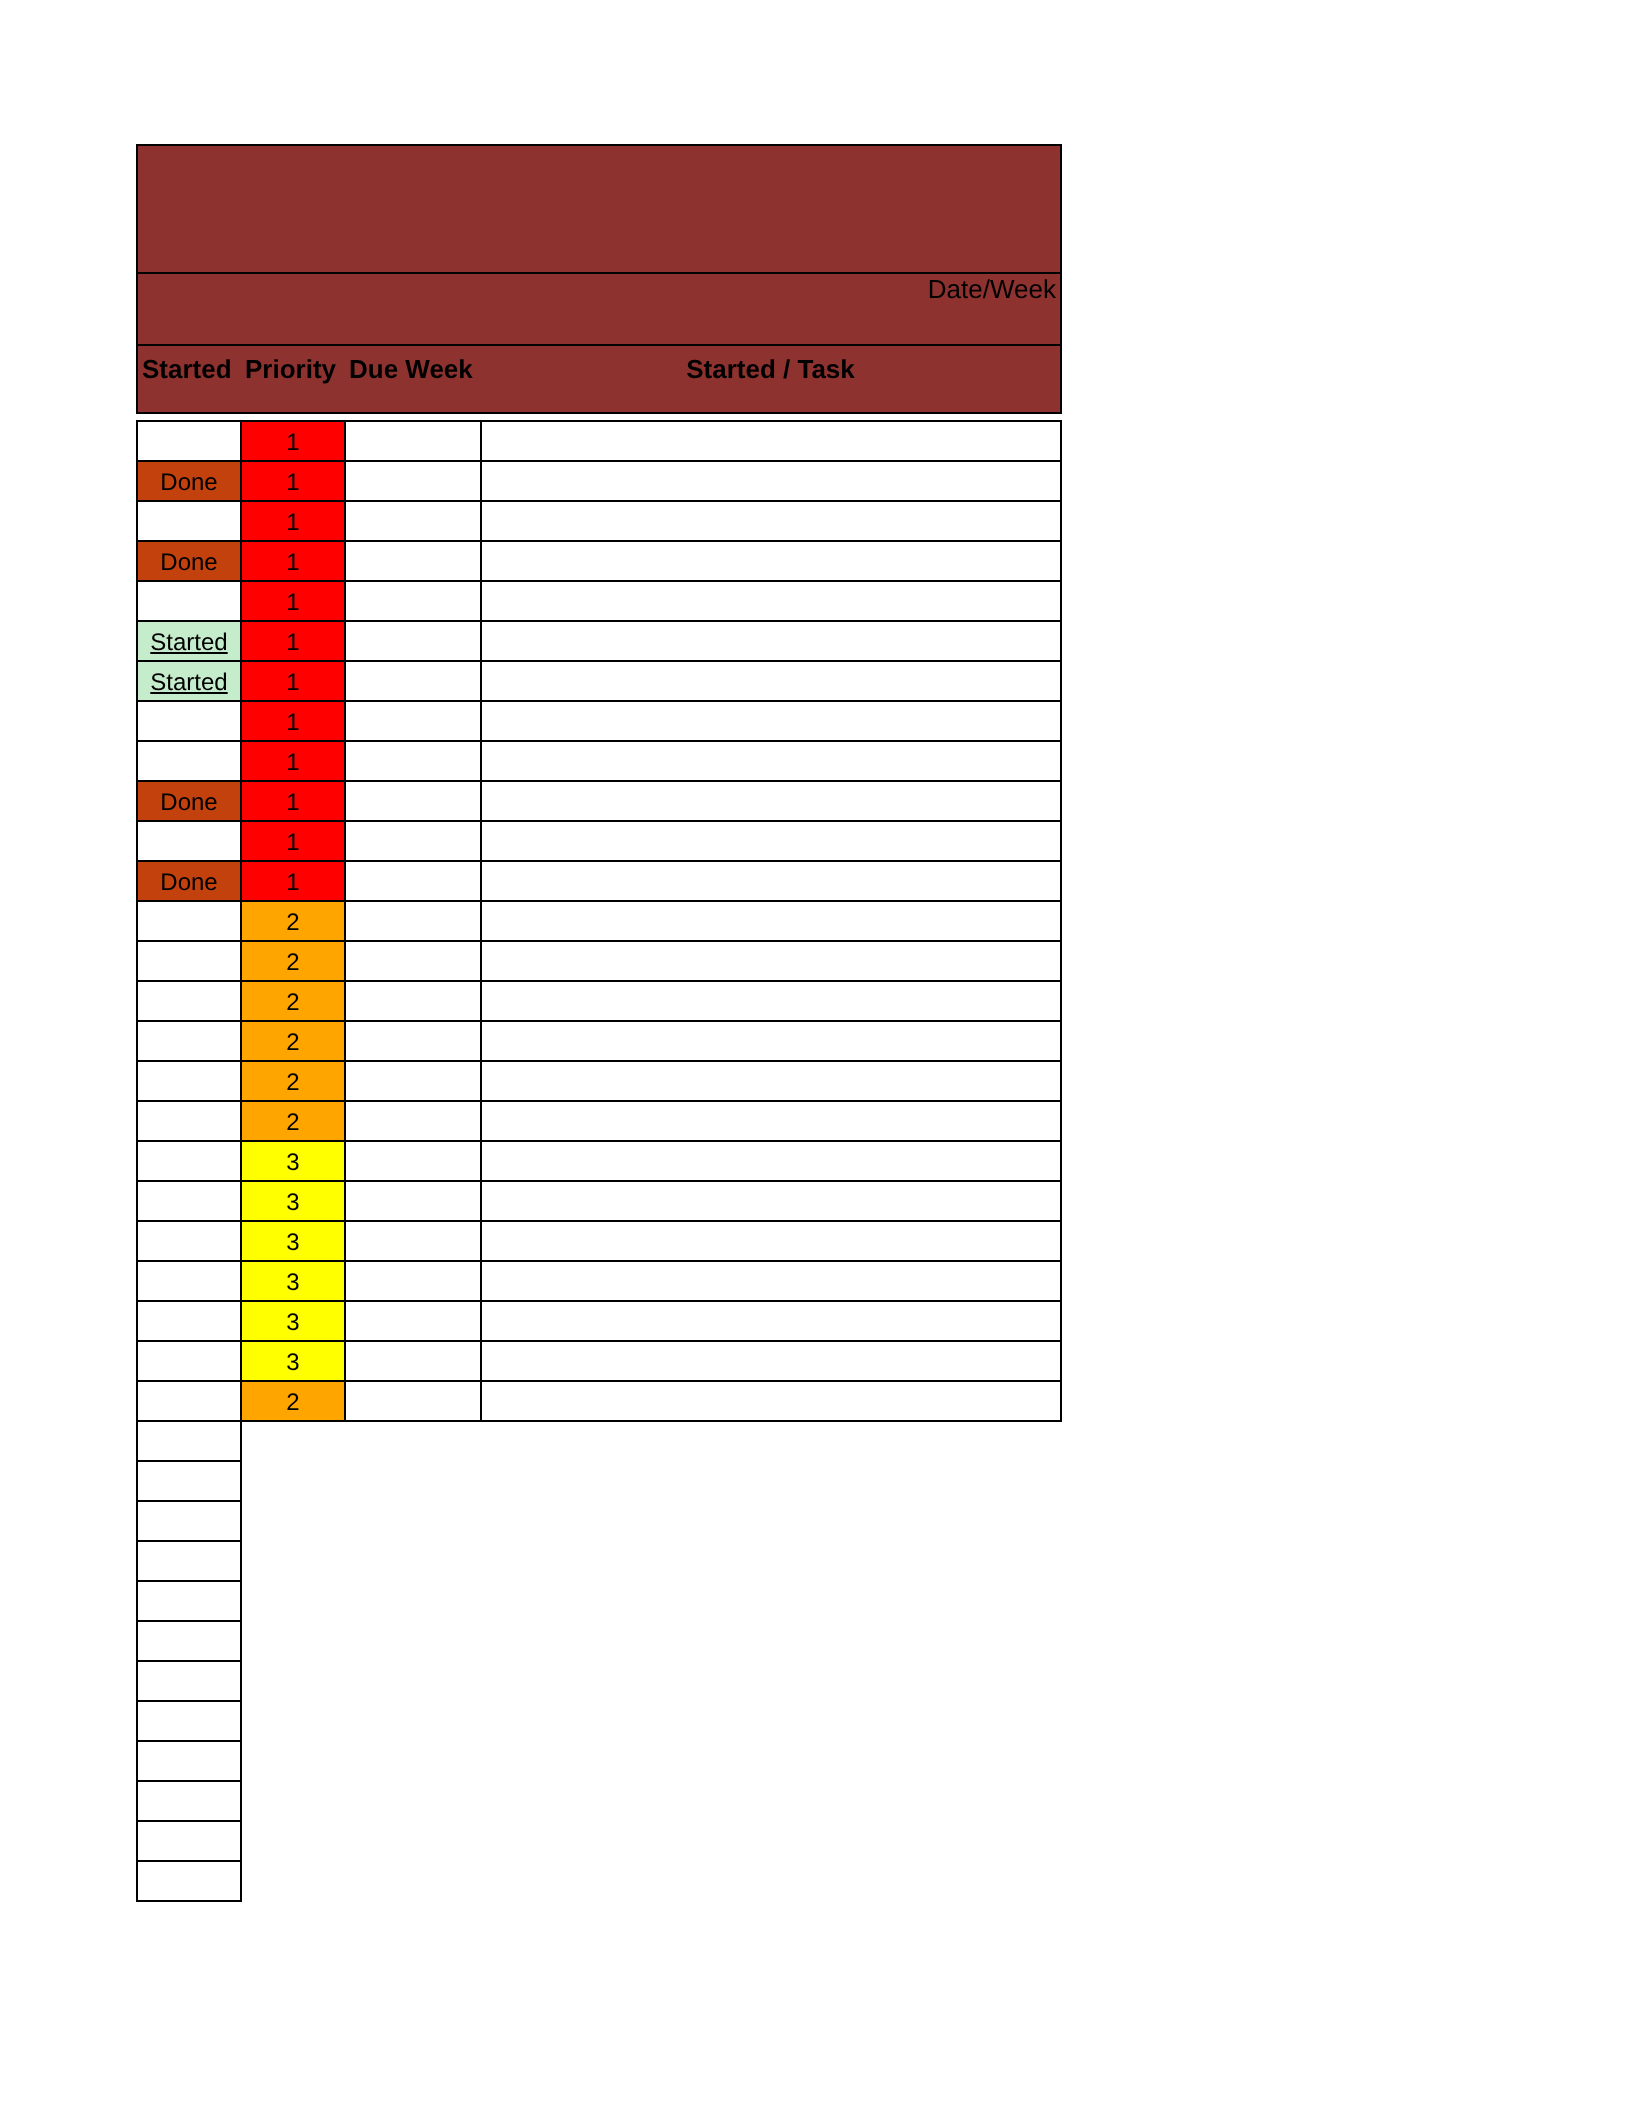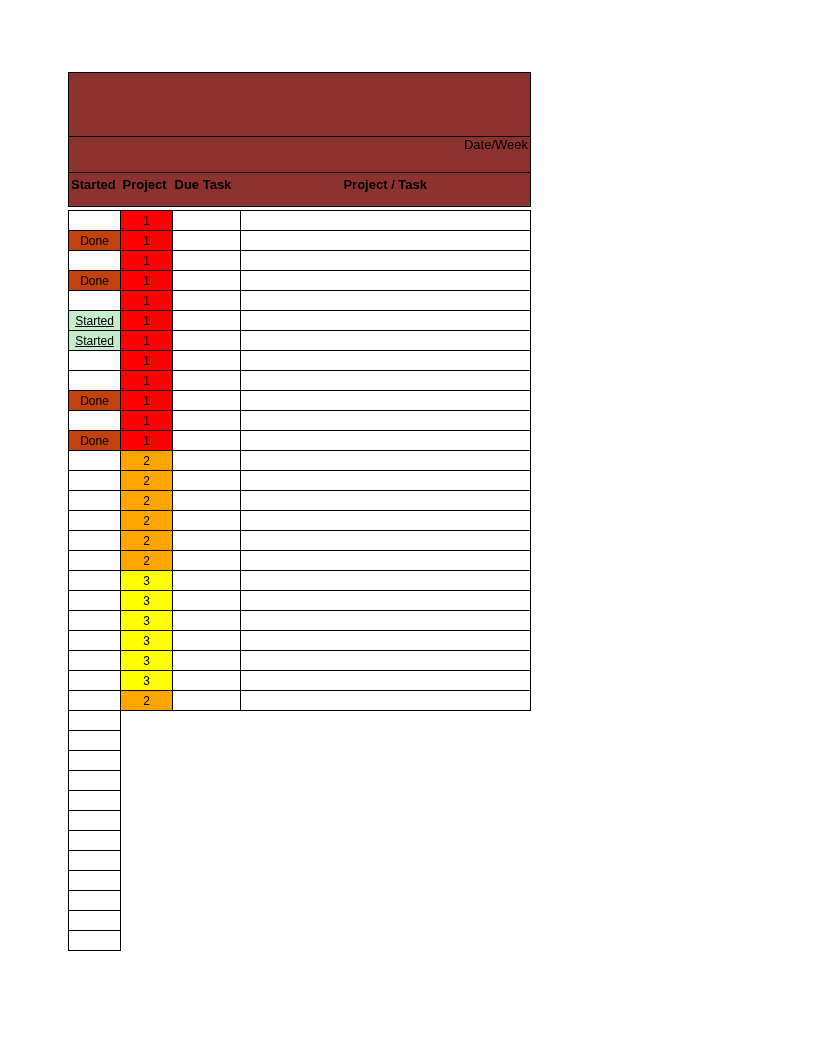--- a/index.html
+++ b/index.html
@@ -104,23 +104,23 @@
       </colgroup>
       <tbody id="thead-body">
         <tr class="hdr hdr-top">
             <td colspan="4"></td>
           </tr>
         <tr class="hdr">
             <td colspan="4" class="hdr-dateweek">Date/Week</td>
           </tr>
         <tr class="hdr hdr-labels">
           <td class="hdr-status">Started</td>
-          <td class="hdr-priority">Project</td>
-          <td class="hdr-due">Due Task</td>
-          <td class="hdr-project">Project / Task</td>
+          <td class="hdr-priority">Priority</td>
+          <td class="hdr-due">Due Week</td>
+          <td class="hdr-project">Started / Task</td>
         </tr>
         <tr class="gap-row">
             <td colspan="4"></td>
           </tr>
       </tbody>
       <tbody id="rows-body">
           <tr>
             <td class="cell"></td>
             <td class="cell pr1">1</td>
             <td class="cell left"></td>

